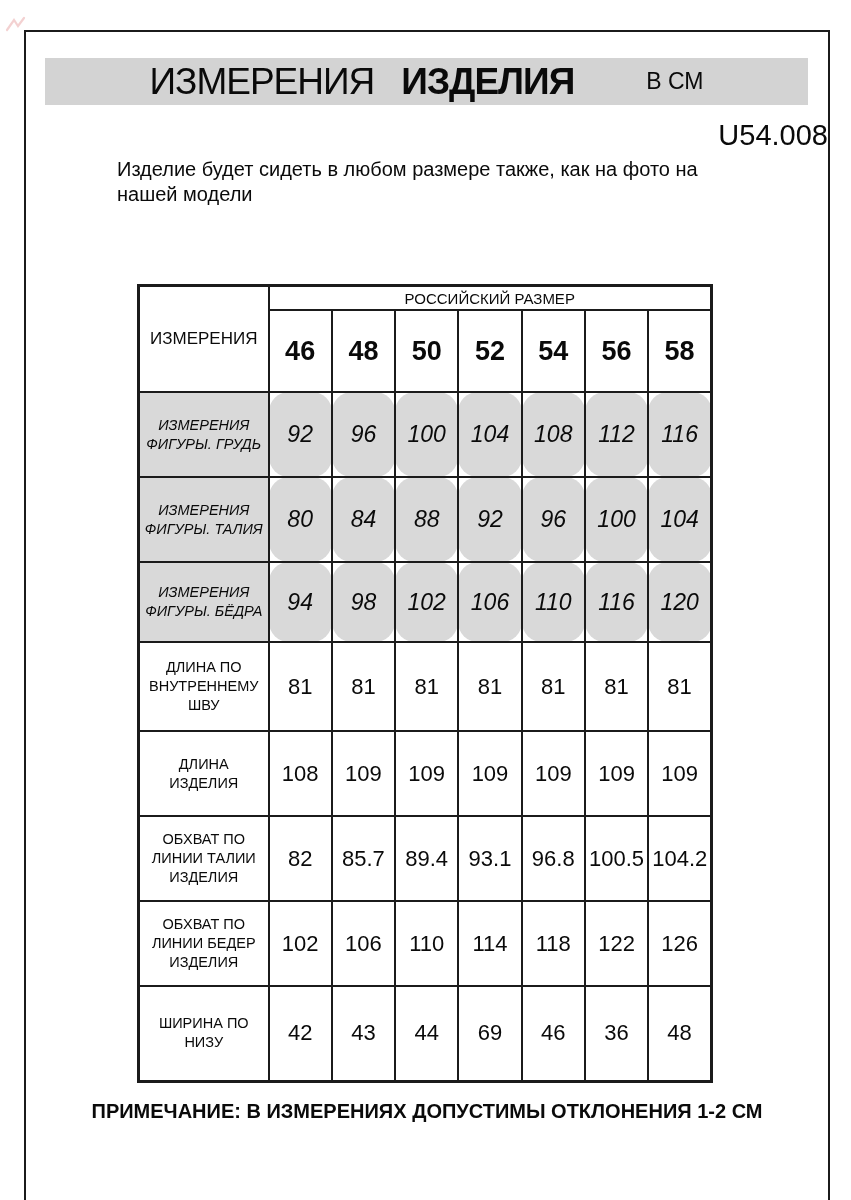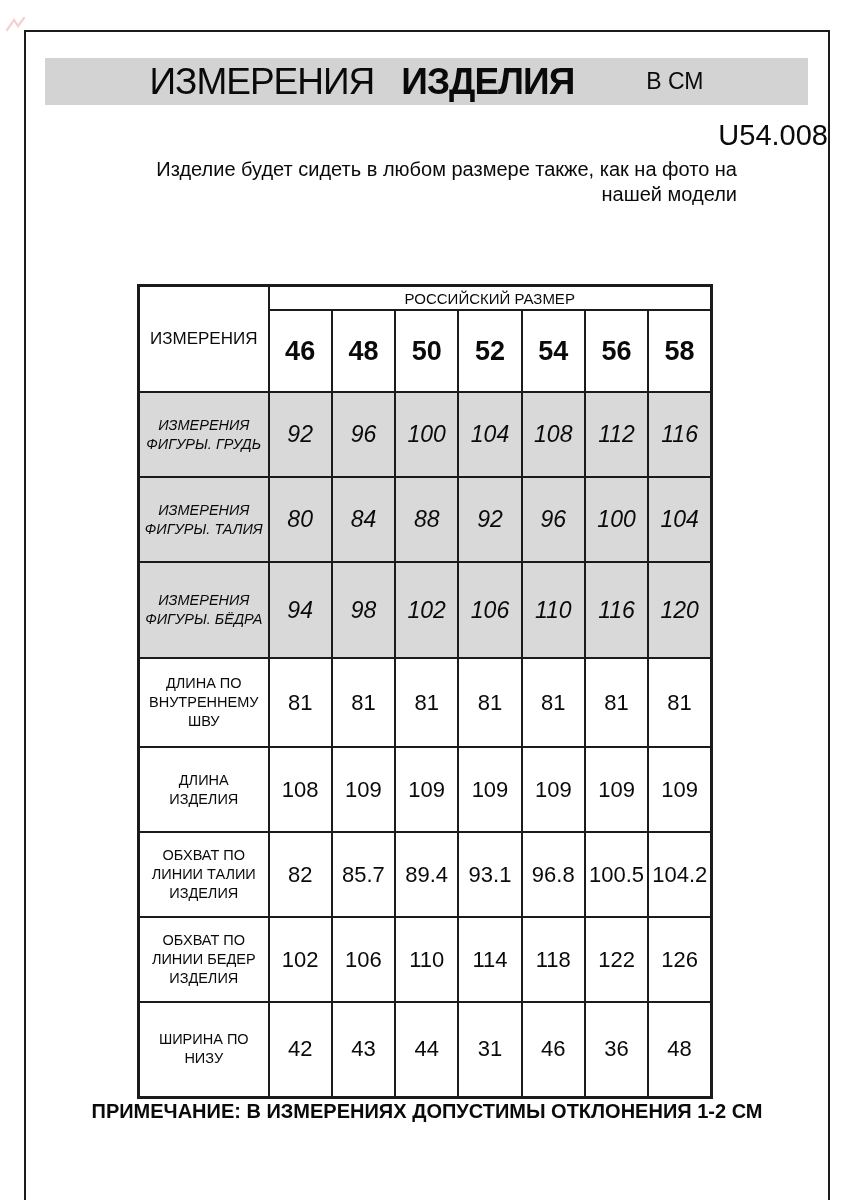--- a/index.html
+++ b/index.html
@@ -72,21 +72,21 @@
     line-height: 34px;
     font-weight: 400;
   }
 
   .subtitle {
     position: absolute;
     left: 50%;
     transform: translateX(-50%);
     top: 125px;
     width: 620px;
-    text-align: right;
+    text-align: left;
     font-size: 20px;
     line-height: 25px;
     font-weight: 400;
   }
   .subtitle span { display: block; }
 
   table.size-table {
     position: absolute;
     left: 111px;
     top: 252px;
@@ -98,21 +98,21 @@
   .size-table th, .size-table td {
     border: 2px solid #1b1b1b;
     text-align: center;
     vertical-align: middle;
     padding: 0 3px;
     overflow: hidden;
   }
   .size-table thead tr.group-row th { height: 22px; }
   .size-table thead tr.sizes-row th { height: 80px; }
   .size-table tbody tr { height: 85px; }
-  .size-table tbody tr:nth-child(3) { height: 96px; }
+  .size-table tbody tr:nth-child(3) { height: 80px; }
   .size-table tbody tr:nth-child(4) { height: 89px; }
   .size-table tbody tr:nth-child(8) { height: 95px; }
 
   .corner-header {
     font-size: 17px;
     font-weight: 400;
   }
   .group-header {
     font-size: 15px;
     font-weight: 400;
@@ -123,20 +123,21 @@
   }
   .row-label {
     font-size: 14.5px;
     font-weight: 400;
     line-height: 19px;
     margin-left: 44px;
   }
   .value-cell {
     font-size: 22px;
     font-weight: 400;
+    border-radius: 20px;
   }
   tr.shaded th, tr.shaded td { background: #d9d9d9; }
   tr.italic .row-label, tr.italic .value-cell {
     font-style: italic;
     font-weight: 400;
   }
   tr.italic .value-cell { font-size: 23px; }
 
   .note {
     position: absolute;
@@ -266,21 +267,21 @@
           <td class="value-cell">114</td>
           <td class="value-cell">118</td>
           <td class="value-cell">122</td>
           <td class="value-cell">126</td>
         </tr>
         <tr>
           <th class="row-label">ШИРИНА ПО НИЗУ</th>
           <td class="value-cell">42</td>
           <td class="value-cell">43</td>
           <td class="value-cell">44</td>
-          <td class="value-cell">31</td>
+          <td class="value-cell">69</td>
           <td class="value-cell">46</td>
           <td class="value-cell">36</td>
           <td class="value-cell">48</td>
         </tr>
       </tbody>
   </table>
 
   <div class="note">ПРИМЕЧАНИЕ: В ИЗМЕРЕНИЯХ ДОПУСТИМЫ ОТКЛОНЕНИЯ 1-2 СМ</div>
 
 </div>

